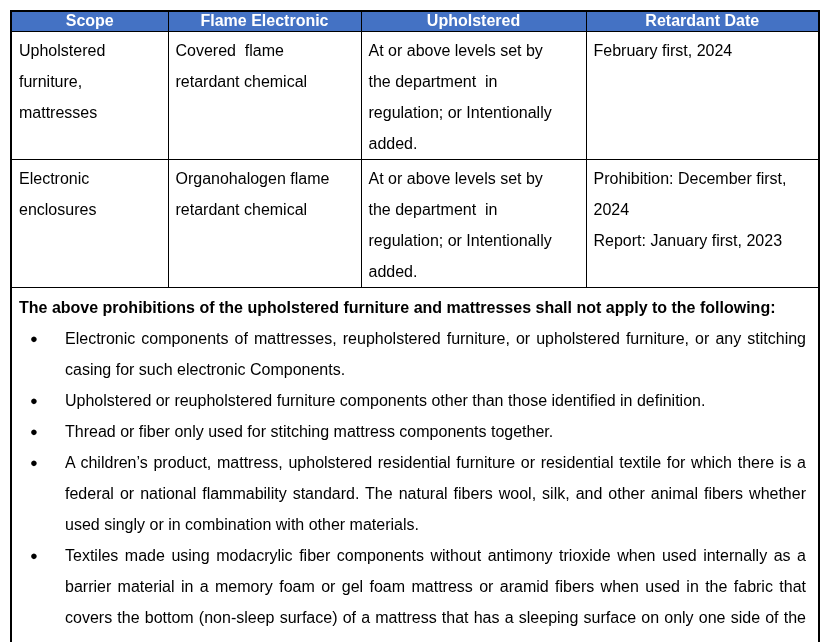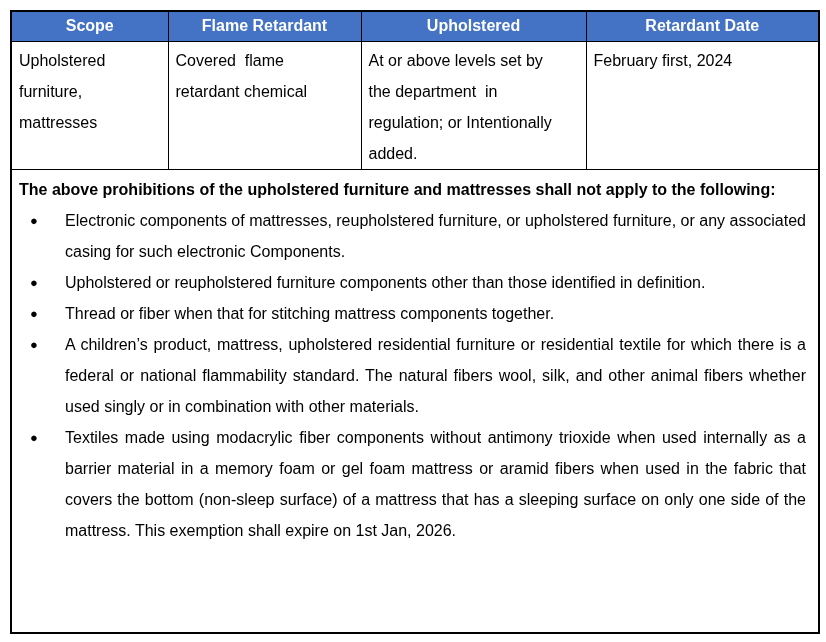--- a/index.html
+++ b/index.html
@@ -31,21 +31,21 @@
     vertical-align: top;
     box-sizing: border-box;
   }
   thead th {
     background: var(--header_bg, #4472C4);
     color: var(--header_text, #ffffff);
     font-size: 16px;
     font-weight: bold;
     text-align: center;
     vertical-align: middle;
-    height: 30px;
+    height: 20px;
     padding: 0 20px;
   }
   tbody td.cell {
     font-size: 16px;
     line-height: 31px;
     padding: 3px 6px 0 7px;
     white-space: pre-wrap;
   }
   tr.row-1 { height: 120px; }
   tr.row-2 { height: 118px; }
@@ -81,53 +81,66 @@
   <table class="reg-table">
     <colgroup>
       <col style="width:157px">
       <col style="width:193px">
       <col style="width:225px">
       <col style="width:233px">
     </colgroup>
     <thead>
       <tr class="header-row">
         <th>Scope</th>
-        <th>Flame Retardant</th>
+        <th>Flame Electronic</th>
         <th>Upholstered</th>
         <th>Retardant Date</th>
       </tr>
     </thead>
     <tbody>
       <tr class="row-1">
         <td class="cell">Upholstered
 furniture,
 mattresses</td>
         <td class="cell">Covered  flame
 retardant chemical</td>
         <td class="cell">At or above levels set by
 the department  in
 regulation; or Intentionally
 added.</td>
         <td class="cell">February first, 2024</td>
       </tr>
+      <tr class="row-2">
+        <td class="cell">Electronic
+enclosures</td>
+        <td class="cell">Organohalogen flame
+retardant chemical</td>
+        <td class="cell">At or above levels set by
+the department  in
+regulation; or Intentionally
+added.</td>
+        <td class="cell">Prohibition: December first,
+2024
+Report: January first, 2023</td>
+      </tr>
       <tr class="footer-row">
         <td class="footer-cell" colspan="4">
           <div class="intro">The above prohibitions of the upholstered furniture and mattresses shall not apply to the following:</div>
           <ul class="bullets">
             <li class="bullet-item">
               <span class="bullet">●</span>
-              <span class="btext">Electronic components of mattresses, reupholstered furniture, or upholstered furniture, or any associated casing for such electronic Components.</span>
+              <span class="btext">Electronic components of mattresses, reupholstered furniture, or upholstered furniture, or any stitching casing for such electronic Components.</span>
             </li>
             <li class="bullet-item">
               <span class="bullet">●</span>
               <span class="btext">Upholstered or reupholstered furniture components other than those identified in definition.</span>
             </li>
             <li class="bullet-item">
               <span class="bullet">●</span>
-              <span class="btext">Thread or fiber when that for stitching mattress components together.</span>
+              <span class="btext">Thread or fiber only used for stitching mattress components together.</span>
             </li>
             <li class="bullet-item">
               <span class="bullet">●</span>
               <span class="btext">A children’s product, mattress, upholstered residential furniture or residential textile for which there is a federal or national flammability standard. The natural fibers wool, silk, and other animal fibers whether used singly or in combination with other materials.</span>
             </li>
             <li class="bullet-item">
               <span class="bullet">●</span>
               <span class="btext">Textiles made using modacrylic fiber components without antimony trioxide when used internally as a barrier material in a memory foam or gel foam mattress or aramid fibers when used in the fabric that covers the bottom (non-sleep surface) of a mattress that has a sleeping surface on only one side of the mattress. This exemption shall expire on 1st Jan, 2026.</span>
             </li>
           </ul>

